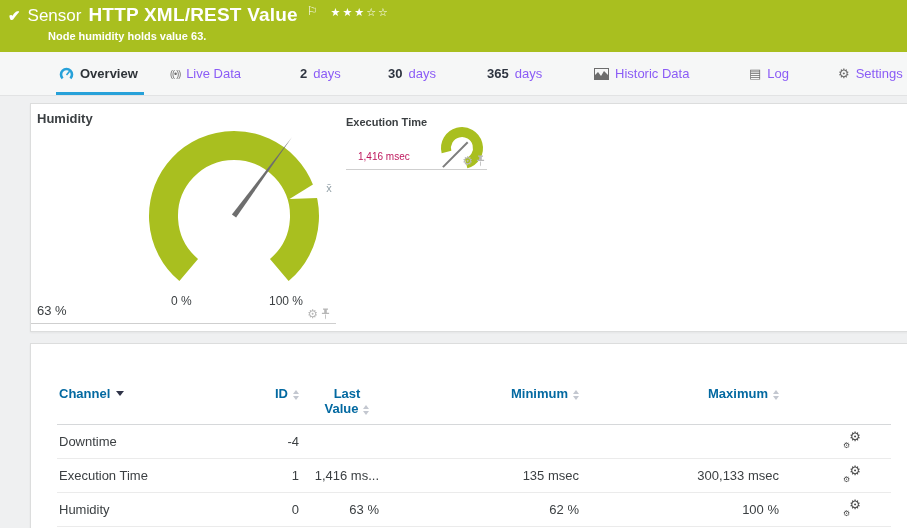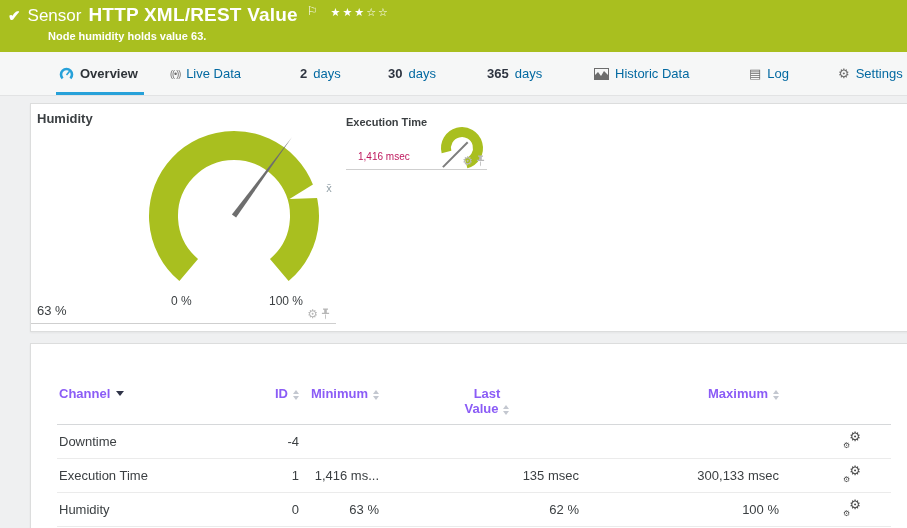--- a/index.html
+++ b/index.html
@@ -13,21 +13,21 @@
   .check{font-size:15px;font-weight:700}
   .sensor-word{font-size:17px}
   .sensor-title{font-size:19px;font-weight:700;letter-spacing:.2px}
   .flag{font-size:12px;position:relative;top:-6px;margin-left:2px;cursor:pointer}
   .stars{font-size:11px;letter-spacing:2px;position:relative;top:-5px;margin-left:6px;cursor:pointer}
   .subtitle{position:absolute;left:48px;top:30px;font-size:11px;font-weight:700}
 
   
   .tabstrip{position:absolute;top:52px;left:0;right:0;height:43px;background:#f6f7f7;border-bottom:1px solid #e2e3e4}
   .tab{position:absolute;top:0;height:100%;display:flex;align-items:center;gap:6px;font-size:13px;cursor:pointer}
-  .tab .t-label{color:#0369a1}
+  .tab .t-label{color:#8b5cf6}
   .tab .t-num{font-weight:700;color:#2e3440}
   .tab.active .t-label{color:#2e3338;font-weight:700}
   .tab.active::after{content:"";position:absolute;left:-3px;right:-6px;bottom:0;height:3px;background:#27a1d9}
   .t-ico{color:#6d6d6d;font-size:13px;line-height:1}
   .live-glyph{font-size:9px;color:#6d6d6d;letter-spacing:-1px}
 
   
   .panel{position:absolute;left:30px;width:884px;background:#fff;border:1px solid #dcdddd;box-shadow:0 1px 2px rgba(0,0,0,.05)}
   #gauge-panel{top:103px;height:227px}
   #table-panel{top:343px;height:200px}
@@ -47,21 +47,21 @@
 
   
   .exec-block{position:absolute;left:315px;top:10px;width:141px;height:55px;border-bottom:1px solid #cfcfcf}
   .exec-title{position:absolute;left:0;top:2px;font-size:11px;font-weight:700;color:#3c4043}
   .exec-value{position:absolute;left:12px;top:37px;font-size:10px;color:#be185d}
   .exec-icons{right:2px;bottom:2px}
 
   
   .tbl{position:absolute;left:26px;top:42px;width:834px}
   .trow{display:grid;grid-template-columns:170px 80px 80px 200px 200px 104px}
-  .thead{align-items:start;padding-bottom:8px;border-bottom:1px solid #d6d8da;color:#8b5cf6;font-weight:700;font-size:13px;line-height:15px}
+  .thead{align-items:start;padding-bottom:8px;border-bottom:1px solid #d6d8da;color:#0369a1;font-weight:700;font-size:13px;line-height:15px}
   .trow.data{height:33px;border-bottom:1px solid #ebebeb;font-size:13px;color:#3c4043;align-items:center}
   .cell{white-space:nowrap}
   .c-left{text-align:left;padding-left:2px}
   .c-right{text-align:right;padding-right:8px}
   .c-center{text-align:center}
   .c-gear{text-align:right;padding-right:30px}
   .hcell{display:inline-flex;align-items:flex-start}
   .sort{display:inline-flex;flex-direction:column;gap:2px;margin-left:5px;position:relative;top:4px;cursor:pointer}
   .sort i{display:block;width:0;height:0;border-left:3.5px solid transparent;border-right:3.5px solid transparent}
   .sort .up{border-bottom:4px solid #c3c7d0}
@@ -189,38 +189,38 @@
       </div>
       <div class="cell c-right">
         <span class="hcell">
             <span>ID</span>
             <span class="sort">
               <i class="up"></i>
               <i class="dn"></i>
             </span>
           </span>
       </div>
-      <div class="cell c-right">
-        <span class="hcell">
-            <span>Minimum</span>
-            <span class="sort">
-              <i class="up"></i>
-              <i class="dn"></i>
-            </span>
-          </span>
-      </div>
       <div class="cell c-center">
         <div>Last</div>
         <div><span class="hcell">
               <span>Value</span>
               <span class="sort">
                 <i class="up"></i>
                 <i class="dn"></i>
               </span>
             </span></div>
+      </div>
+      <div class="cell c-right">
+        <span class="hcell">
+            <span>Minimum</span>
+            <span class="sort">
+              <i class="up"></i>
+              <i class="dn"></i>
+            </span>
+          </span>
       </div>
       <div class="cell c-right">
         <span class="hcell">
             <span>Maximum</span>
             <span class="sort">
               <i class="up"></i>
               <i class="dn"></i>
             </span>
           </span>
       </div>

